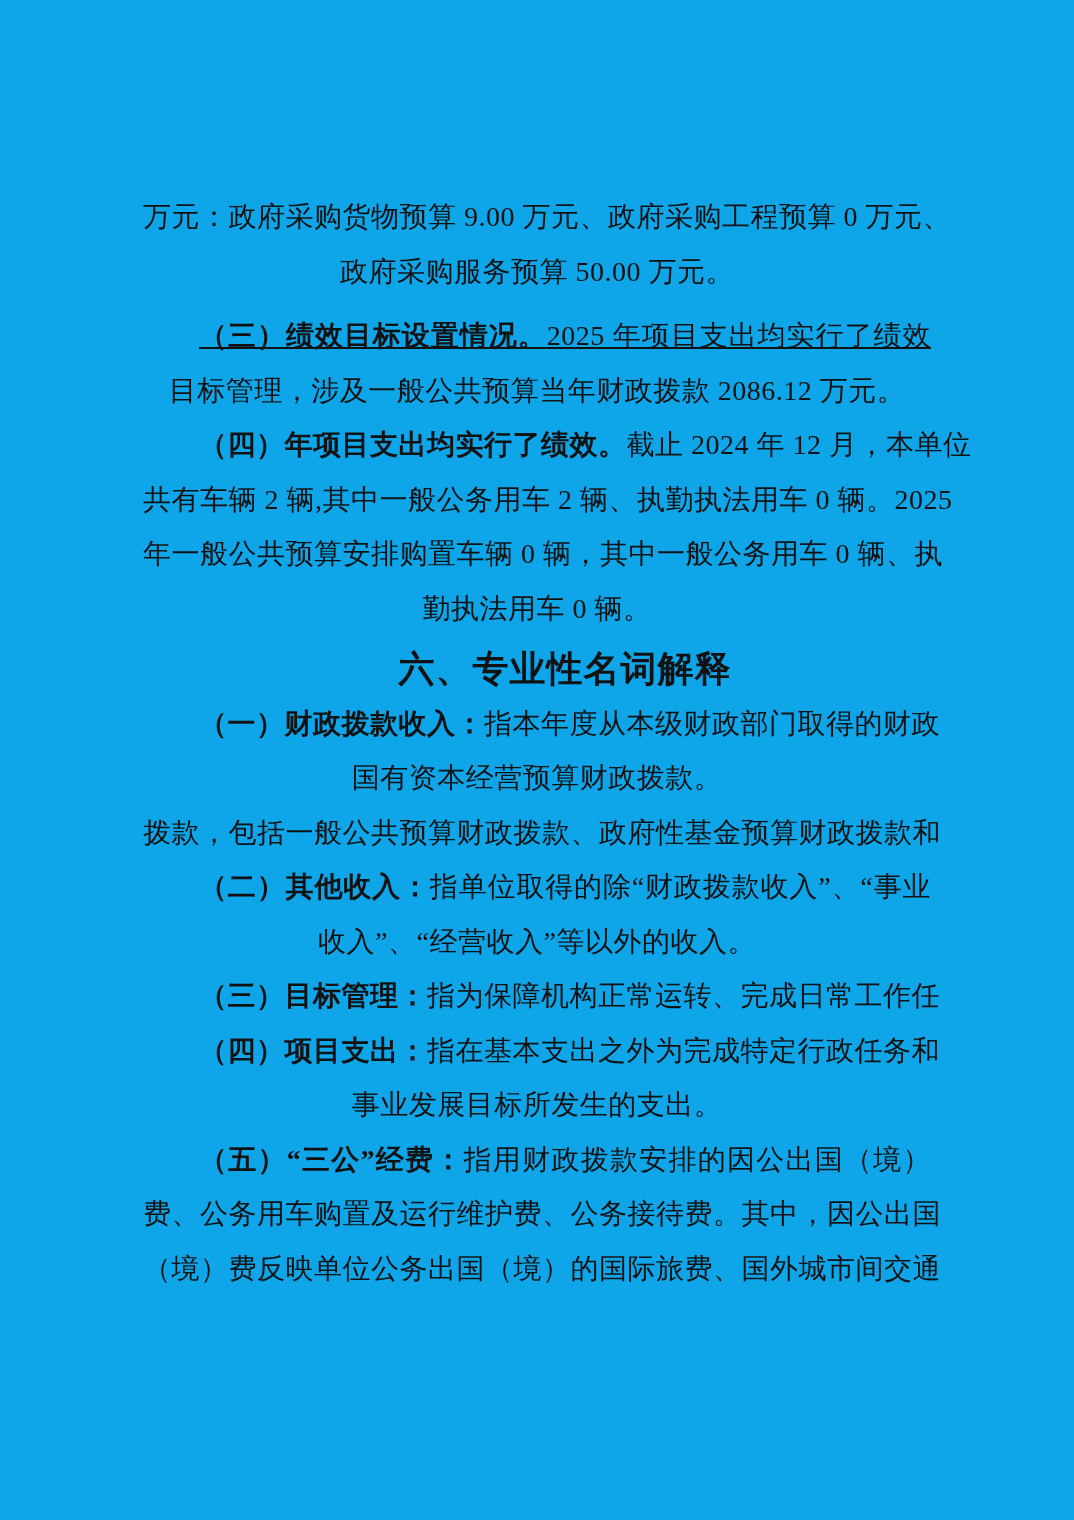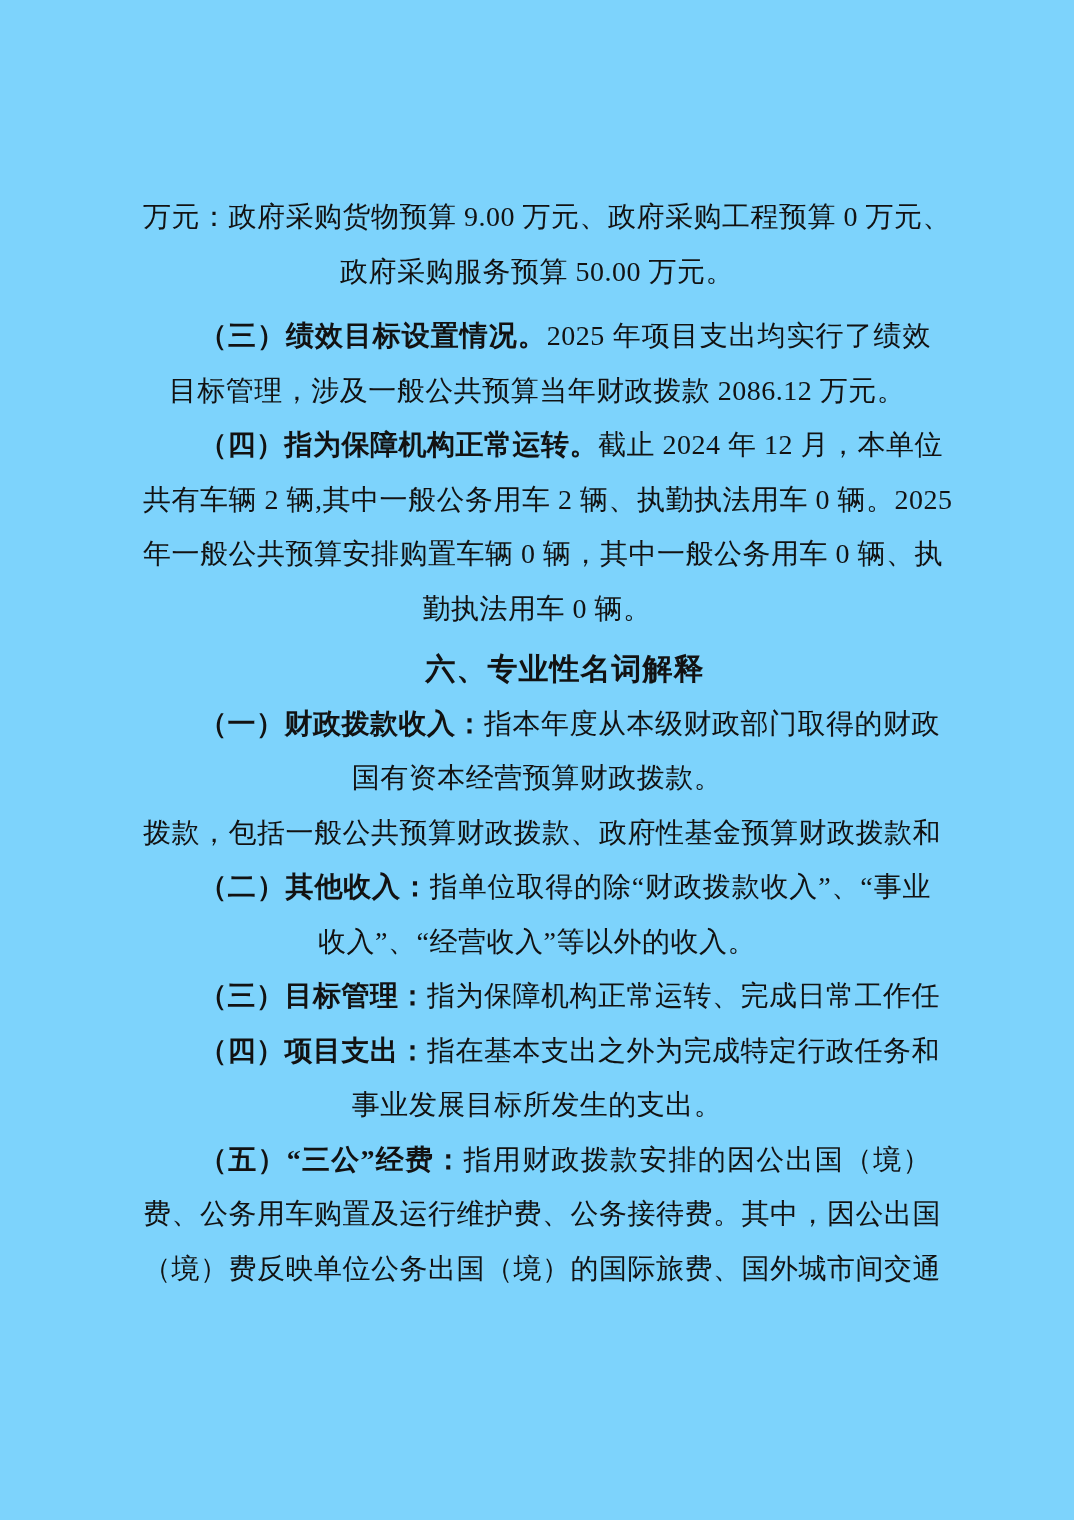--- a/index.html
+++ b/index.html
@@ -4,21 +4,21 @@
 <style>
   html, body {
     margin: 0;
     padding: 0;
     background: #ffffff;
   }
   .page {
     position: relative;
     width: 1074px;
     height: 1520px;
-    background: #7dd3fc;
+    background: #0ea5e9;
     overflow: hidden;
     font-family: "Liberation Serif", "DejaVu Serif", serif;
     color: #121212;
   }
   .content {
     position: absolute;
     left: 143px;
     top: 190px;
     width: 788px;
   }
@@ -30,42 +30,42 @@
     letter-spacing: 0.5px;
     text-align: center;
   }
   .line.justify {
     text-align: justify;
     text-align-last: justify;
   }
   .line.indent {
     padding-left: 56px;
   }
-  .line.gap-small  { margin-top: 10px; }
+  .line.gap-small  { margin-top: 10px; text-decoration: underline; }
   .line.gap-head   { margin-top: 6px; }
   .seg-bold {
     font-weight: 700;
   }
   .line.heading {
     font-family: "Liberation Sans", "DejaVu Sans", sans-serif;
     font-weight: 700;
-    font-size: 30px;
+    font-size: 36px;
     letter-spacing: 1px;
   }
 </style>
 </head>
 <body>
 
 <div class="page">
   <div class="content">
       <div class="line justify"><span class="seg-normal">万元：政府采购货物预算 9.00 万元、政府采购工程预算 0 万元、</span></div>
       <div class="line"><span class="seg-normal">政府采购服务预算 50.00 万元。</span></div>
       <div class="line indent justify gap-small"><span class="seg-bold">（三）绩效目标设置情况。</span><span class="seg-normal">2025 年项目支出均实行了绩效</span></div>
       <div class="line"><span class="seg-normal">目标管理，涉及一般公共预算当年财政拨款 2086.12 万元。</span></div>
-      <div class="line indent justify"><span class="seg-bold">（四）指为保障机构正常运转。</span><span class="seg-normal">截止 2024 年 12 月，本单位</span></div>
+      <div class="line indent justify"><span class="seg-bold">（四）年项目支出均实行了绩效。</span><span class="seg-normal">截止 2024 年 12 月，本单位</span></div>
       <div class="line justify"><span class="seg-normal">共有车辆 2 辆,其中一般公务用车 2 辆、执勤执法用车 0 辆。2025</span></div>
       <div class="line justify"><span class="seg-normal">年一般公共预算安排购置车辆 0 辆，其中一般公务用车 0 辆、执</span></div>
       <div class="line"><span class="seg-normal">勤执法用车 0 辆。</span></div>
       <div class="line indent heading gap-head"><span class="seg-bold">六、专业性名词解释</span></div>
       <div class="line indent justify"><span class="seg-bold">（一）财政拨款收入：</span><span class="seg-normal">指本年度从本级财政部门取得的财政</span></div>
       <div class="line"><span class="seg-normal">国有资本经营预算财政拨款。</span></div>
       <div class="line justify"><span class="seg-normal">拨款，包括一般公共预算财政拨款、政府性基金预算财政拨款和</span></div>
       <div class="line indent justify"><span class="seg-bold">（二）其他收入：</span><span class="seg-normal">指单位取得的除“财政拨款收入”、“事业</span></div>
       <div class="line"><span class="seg-normal">收入”、“经营收入”等以外的收入。</span></div>
       <div class="line indent justify"><span class="seg-bold">（三）目标管理：</span><span class="seg-normal">指为保障机构正常运转、完成日常工作任</span></div>

